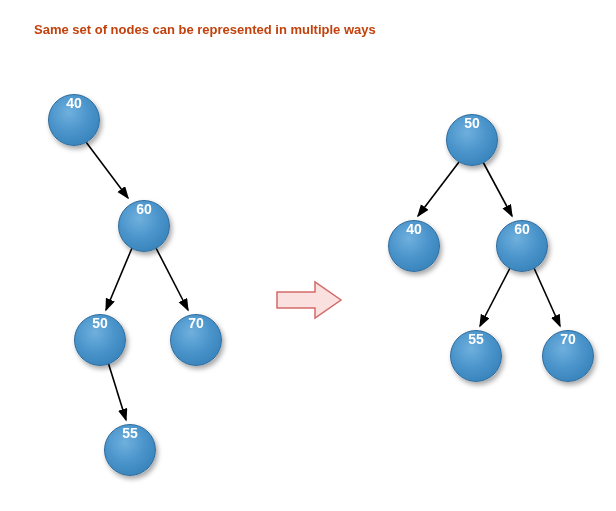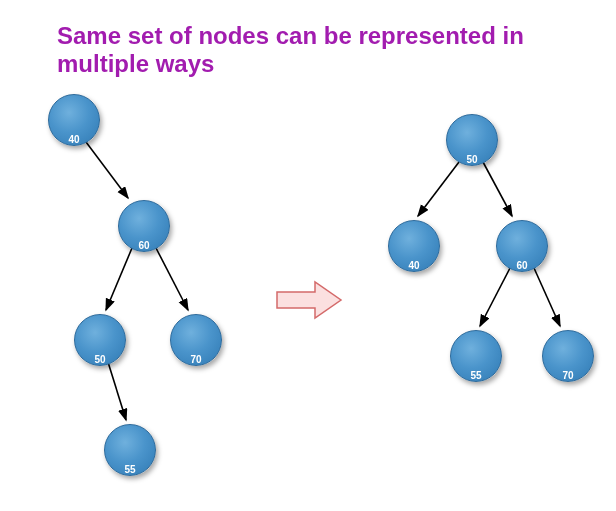--- a/index.html
+++ b/index.html
@@ -9,37 +9,36 @@
     height: 511px;
     background: #ffffff;
     font-family: Arial, Helvetica, sans-serif;
     position: relative;
     overflow: hidden;
   }
   .title {
     position: absolute;
     top: 22px;
     left: 34px;
-    font-size: 24px;
+    font-size: 13px;
     font-weight: bold;
-    color: #a21caf;
-    margin-left: 23px;
+    color: #c2410c;
   }
   .node {
     position: absolute;
     width: 50px;
     height: 50px;
     border-radius: 50%;
     background: radial-gradient(circle at 40% 35%, #6fb0dd 0%, #4a94cb 45%, #2f79b3 100%);
     box-shadow: 2px 3px 5px rgba(0,0,0,0.35);
     color: #ffffff;
     font-weight: bold;
-    font-size: 10px;
+    font-size: 14px;
     display: flex;
-    align-items: flex-end;
+    align-items: flex-start;
     justify-content: center;
     border: 1px solid #2d6a9b;
   }
   svg.edges {
     position: absolute;
     top: 0;
     left: 0;
     width: 616px;
     height: 511px;
     pointer-events: none;

